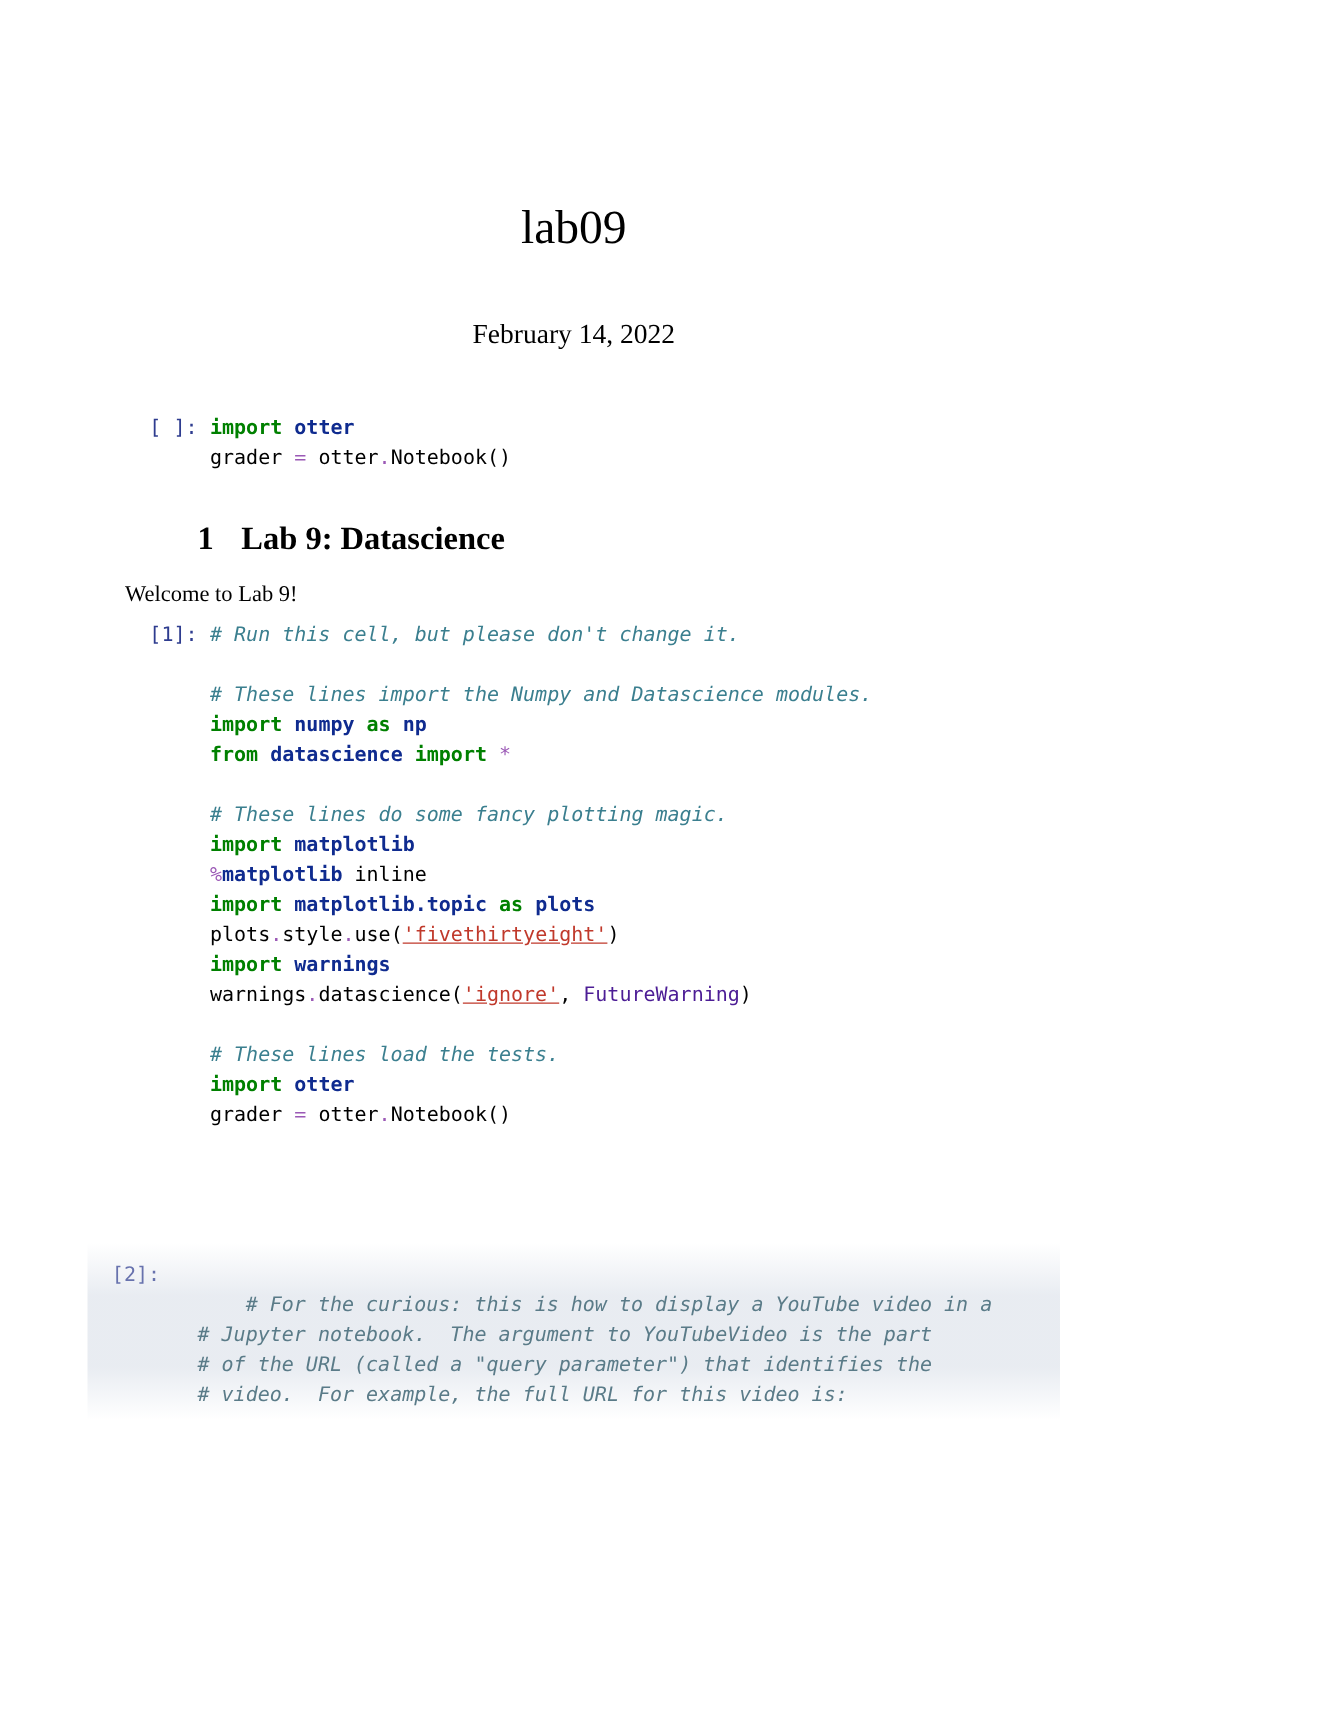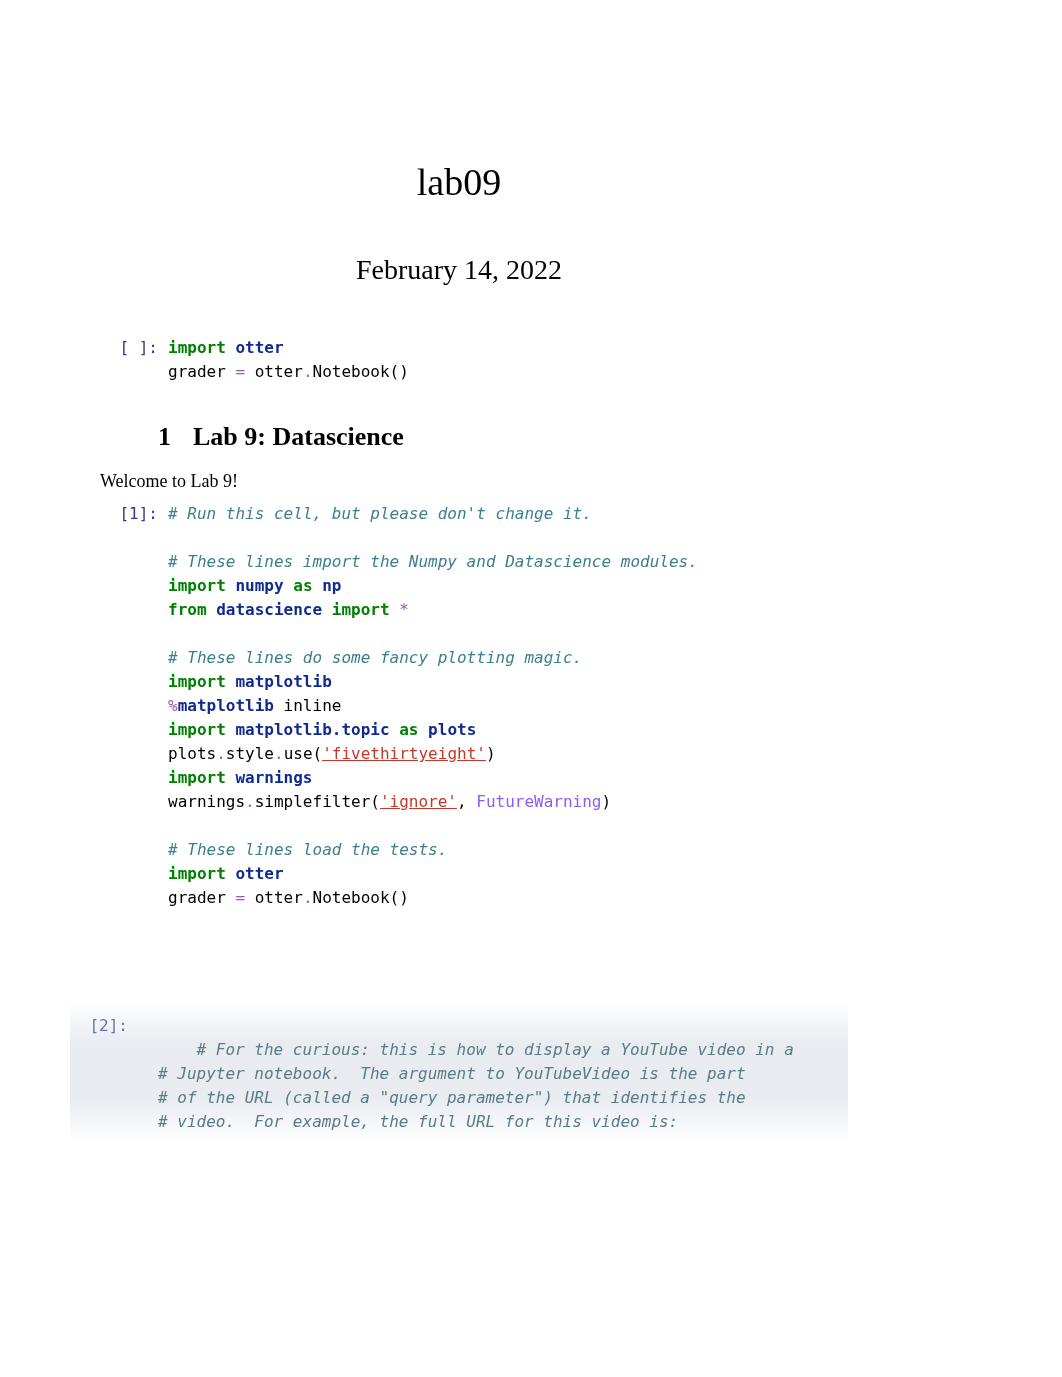--- a/index.html
+++ b/index.html
@@ -19,21 +19,21 @@
     position: relative;
   }
   .title {
     text-align: center;
     font-size: 38px;
     font-weight: normal;
     margin-bottom: 50px;
   }
   .date {
     text-align: center;
-    font-size: 28px;
+    font-size: 22px;
     margin-bottom: 50px;
   }
   .cell {
     display: flex;
     align-items: flex-start;
     margin-bottom: 6px;
   }
   .prompt {
     width: 58px;
     flex-shrink: 0;
@@ -67,21 +67,21 @@
     margin-right: 22px;
   }
   .link {
     color: #1f6fb2;
   }
   .kw-green { color: #008000; font-weight: bold; }
   .name-blue { color: #0f2b8f; font-weight: bold; }
   .op-purple { color: #9b59b6; }
   .comment { color: #3b7f8f; font-style: italic; }
   .string-red { color: #c0392b; text-decoration: underline; }
-  .futurewarn { color: #8b5cf6; }
+  .futurewarn { color: #4c1d95; }
   .blur-strip {
     margin-left: -30px;
     margin-right: -30px;
     padding: 14px 30px 8px 88px;
     background: linear-gradient(to bottom, rgba(230,234,240,0) 0%, rgba(230,234,240,0.9) 30%, rgba(230,234,240,0.9) 70%, rgba(230,234,240,0) 100%);
     font-family: "DejaVu Sans Mono", Menlo, Consolas, monospace;
     font-size: 16px;
     line-height: 1.5;
     color: #5a7b88;
     font-style: italic;
@@ -130,21 +130,21 @@
 <span class="comment"># These lines import the Numpy and Datascience modules.</span>
 <span class="kw-green">import</span> <span class="name-blue">numpy</span> <span class="kw-green">as</span> <span class="name-blue">np</span>
 <span class="kw-green">from</span> <span class="name-blue">datascience</span> <span class="kw-green">import</span> <span class="op-purple">*</span>
 
 <span class="comment"># These lines do some fancy plotting magic.</span>
 <span class="kw-green">import</span> <span class="name-blue">matplotlib</span>
 <span class="op-purple">%</span><span class="name-blue">matplotlib</span><span> inline</span>
 <span class="kw-green">import</span> <span class="name-blue">matplotlib.topic</span> <span class="kw-green">as</span> <span class="name-blue">plots</span>
 <span>plots</span><span class="op-purple">.</span><span>style</span><span class="op-purple">.</span><span>use(</span><span class="string-red">'fivethirtyeight'</span><span>)</span>
 <span class="kw-green">import</span> <span class="name-blue">warnings</span>
-<span>warnings</span><span class="op-purple">.</span><span>simplefilter(</span><span class="string-red">'ignore'</span><span>, </span><span class="futurewarn">FutureWarning</span><span>)</span>
+<span>warnings</span><span class="op-purple">.</span><span>datascience(</span><span class="string-red">'ignore'</span><span>, </span><span class="futurewarn">FutureWarning</span><span>)</span>
 
 <span class="comment"># These lines load the tests.</span>
 <span class="kw-green">import</span> <span class="name-blue">otter</span>
 <span>grader </span><span class="op-purple">=</span><span> otter</span><span class="op-purple">.</span><span>Notebook()</span></div>
   </div>
 
 
   <div class="blur-strip">
     <div class="blur-prompt">[2]:</div><span># For the curious: this is how to display a YouTube video in a</span>
 <span># Jupyter notebook.  The argument to YouTubeVideo is the part</span>

